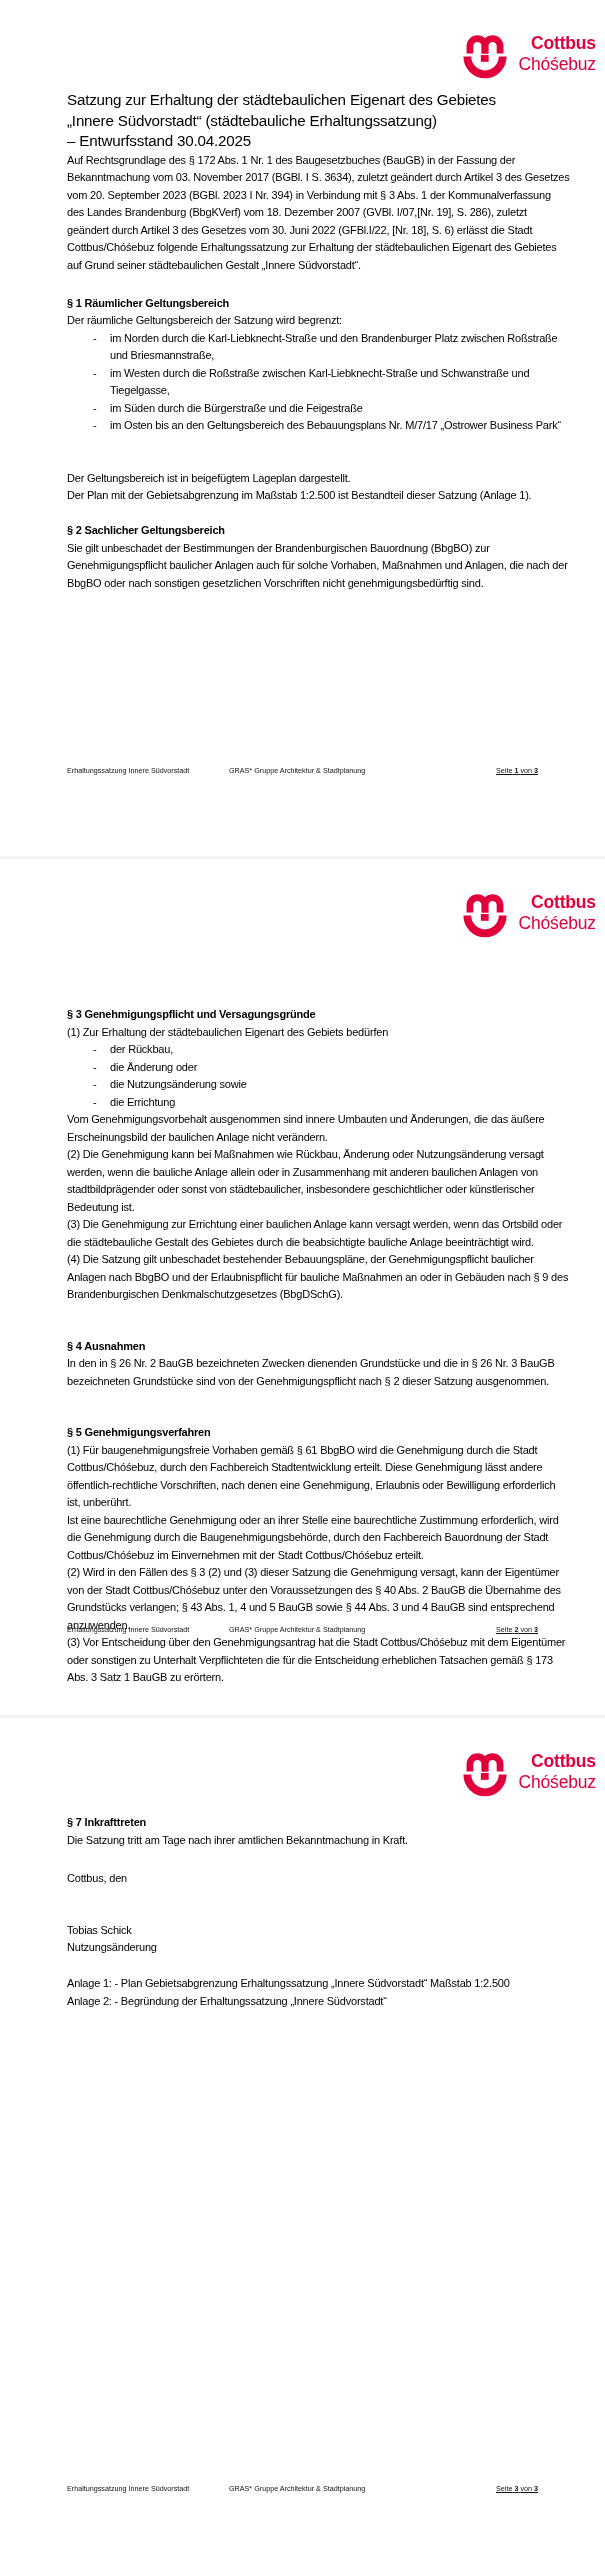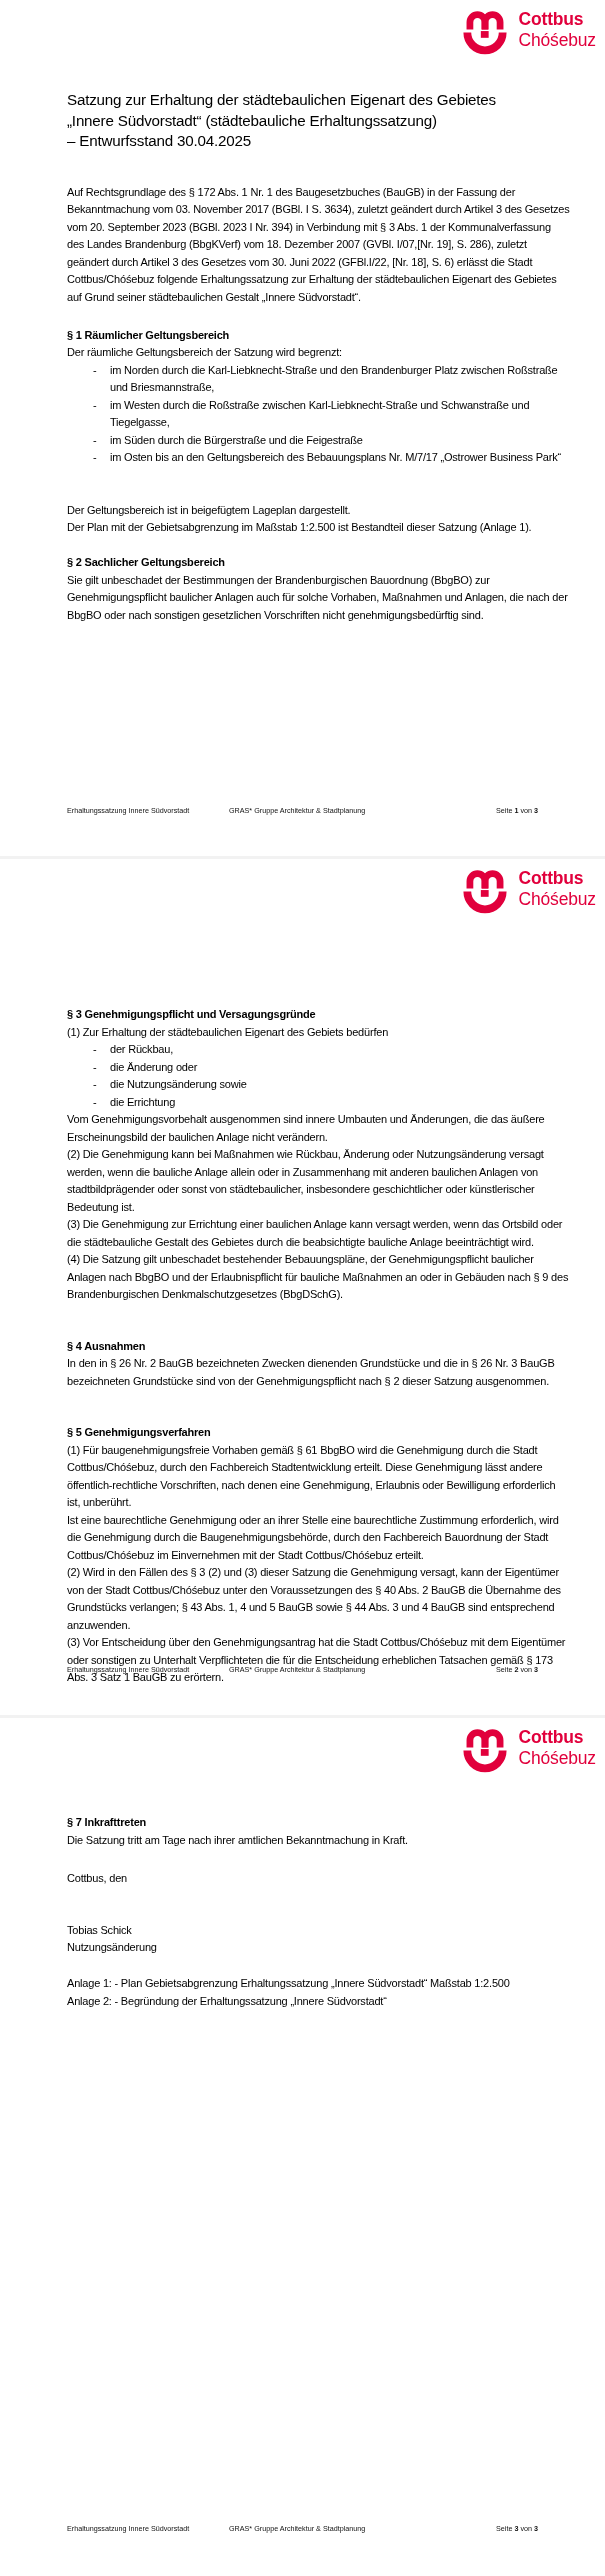--- a/index.html
+++ b/index.html
@@ -1,48 +1,48 @@
 <!DOCTYPE html>
 <html style="font-size:12.2px"><head>
 <meta charset="utf-8">
 <style>
   html,body { margin:0; padding:0; background:#ffffff; }
   body { font-family:"Liberation Sans", sans-serif; color:#000; width:605px; }
   .page { position:relative; width:605px; height:856px; background:#fff; overflow:hidden; }
   .page + .page { border-top:3.8px solid #f2f2f2; }
 
   
-  .logo { position:absolute; top:2px; left:459px; display:flex; align-items:center; }
+  .logo { position:absolute; top:26px; left:459px; display:flex; align-items:center;text-align:right; }
   .logo svg { display:block; color:#e1003c; }
   .wordmark { margin-left:7.6px; color:#e1003c; font-size:17.5px; line-height:20.6px; letter-spacing:-0.2px; }
   .wordmark .w1 { font-weight:bold; }
   .wordmark .w2 { font-weight:normal; }
 
   
   .content { position:absolute; left:67px; width:503px; font-size:11px; line-height:17.5px; letter-spacing:-0.2px; }
   .c1 { top:90px; } .c2 { top:108px;margin-top:39px; } .c3 { top:96px; }
 
   .title { font-size:15.2px; line-height:20.6px; letter-spacing:-0.2px; font-weight:400; }
   .h { font-weight:bold; }
   p, .para, .line { margin:0; }
   .li { position:relative; padding-left:43px; }
   .li .dash { position:absolute; left:26px; }
 
-  .mt-intro { margin-top:32px; }
+  .mt-intro { }
   .mt1 { margin-top:17.5px; }
   .mt15 { margin-top:21.3px; }
   .mt2 { margin-top:34px; }
   .mt3 { margin-top:35px; }
   .mt-s1 { margin-top:20.6px; }
   .mt-anx { margin-top:18.3px; }
 
   
-  .footer { position:absolute; top:806px; left:67px; width:471px; font-size:7.2px; line-height:9.1px; letter-spacing:0; color:#111; }
+  .footer { position:absolute; top:766px; left:67px; width:471px; font-size:7.2px; line-height:9.1px; letter-spacing:0; color:#111; }
   .footer .f-center { position:absolute; left:162px; top:0; }
-  .footer .f-right { position:absolute; right:0; top:0; }
+  .footer .f-right { position:absolute; right:0; top:0;text-decoration:underline; }
   .footer b { font-weight:bold; }
 </style>
 </head>
 <body>
 
 <div class="page">
   <div class="logo">
     <svg viewBox="0 0 100 100" width="52" height="55">
       <path d="M21,50 L21,36 A14.5,14.5 0 0 1 50,36 L50,50" fill="none" stroke="currentColor" stroke-width="13"></path>
       <path d="M50,50 L50,36 A14.5,14.5 0 0 1 79,36 L79,50" fill="none" stroke="currentColor" stroke-width="13"></path>

